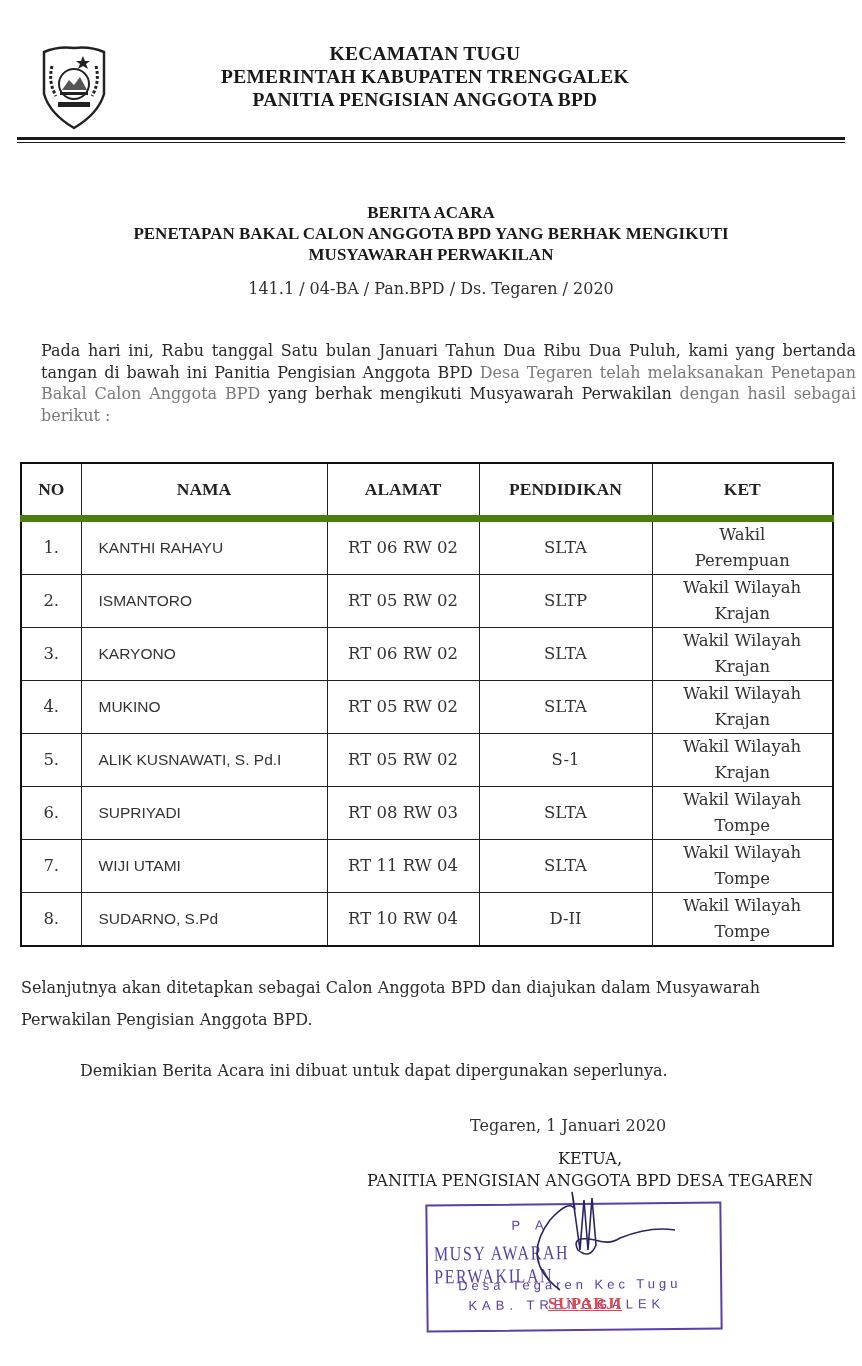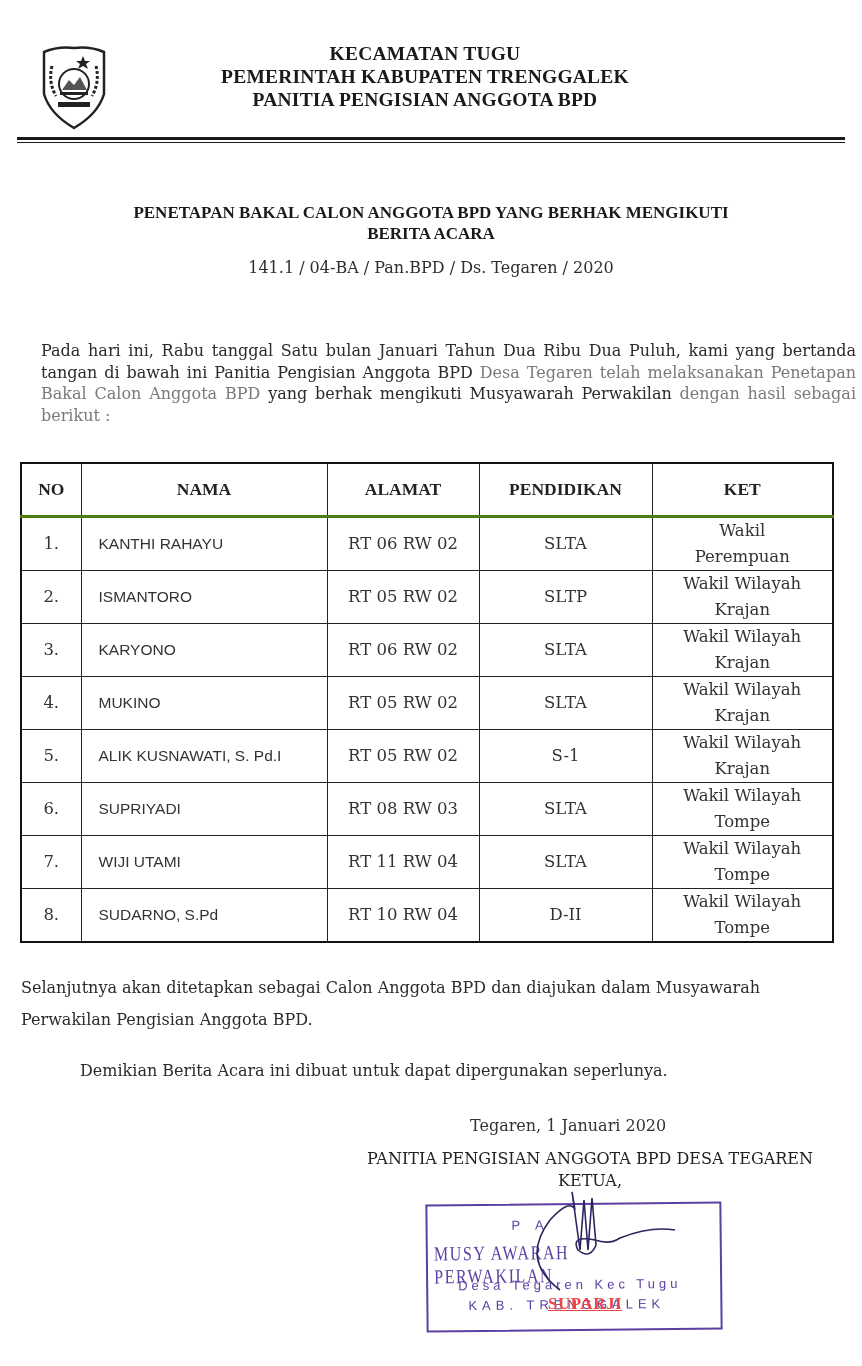--- a/index.html
+++ b/index.html
@@ -25,21 +25,21 @@
     .p1 { top: 340px; margin-left: 20px; }
     .gray { color: #7a7a7a; }
     .p2 { top: 972px; line-height: 32px; text-align: left; width: 830px; }
     .p3 { top: 1060px; left: 80px; text-align: left; }
 
     
     table.tbl { position: absolute; left: 20px; top: 462px; width: 812px; border-collapse: collapse;
                 border: 2.5px solid #111; table-layout: fixed; }
     .tbl th, .tbl td { border: 1.2px solid #222; font-size: 16.5px; color: #333; padding: 0; }
     .tbl th { height: 51px; font-family: "Liberation Serif", serif; font-weight: bold; font-size: 17.5px;
-              color: #222; border-bottom: 3px solid #4d7c0f; }
+              color: #222; border-bottom: 7px solid #4d7c0f; }
     .tbl td { height: 52px; text-align: center; line-height: 26px; }
     .tbl td.nama { text-align: left; padding-left: 17px; font-family: Liberation Sans, sans-serif; font-size: 15.5px; }
     .tbl td.ket { line-height: 26px; }
     col.c1 { width: 60px; } col.c2 { width: 246px; } col.c3 { width: 152px; } col.c4 { width: 173px; } col.c5 { width: 181px; }
 
     
     .sig-date { position: absolute; left: 470px; top: 1116px; font-size: 16px; color: #333; }
     .sig-org  { position: absolute; left: 340px; width: 500px; top: 1148px; text-align: center; font-size: 16px; line-height: 22px; color: #222; }
     .stamp { position: absolute; left: 426px; top: 1203px; width: 292px; height: 124px; border: 2px solid #5b3fa3;
              transform: rotate(-0.6deg); color: #5b3fa3; font-family: "Liberation Sans", sans-serif; }
@@ -67,22 +67,23 @@
 
 <div class="kop">
   <div>KECAMATAN TUGU</div>
   <div>PEMERINTAH KABUPATEN TRENGGALEK</div>
   <div>PANITIA PENGISIAN ANGGOTA BPD</div>
 </div>
 <div class="rule-thick"></div>
 <div class="rule-thin"></div>
 
 <div class="title">
+  <div class="b">BERITA ACARA</div>
   <div class="b">PENETAPAN BAKAL CALON ANGGOTA BPD YANG BERHAK MENGIKUTI</div>
-  <div class="b">BERITA ACARA</div>
+  <div class="b">MUSYAWARAH PERWAKILAN</div>
   <div class="num">141.1 / 04-BA / Pan.BPD / Ds. Tegaren / 2020</div>
 </div>
 
 <div class="para p1"><span>Pada hari ini, Rabu tanggal  Satu bulan Januari Tahun Dua Ribu Dua Puluh, kami yang bertanda tangan di bawah ini Panitia Pengisian Anggota BPD </span><span class="gray">Desa Tegaren telah melaksanakan Penetapan Bakal Calon Anggota BPD</span><span> yang berhak mengikuti Musyawarah Perwakilan </span><span class="gray">dengan hasil sebagai berikut :</span></div>
 
 <table class="tbl">
   <colgroup>
       <col class="c1">
       <col class="c2">
       <col class="c3">
@@ -180,22 +181,22 @@
         </td>
       </tr>
     </tbody>
 </table>
 
 <div class="para p2">Selanjutnya akan ditetapkan sebagai Calon Anggota BPD dan diajukan dalam Musyawarah Perwakilan Pengisian Anggota BPD.</div>
 <div class="para p3">Demikian Berita Acara ini dibuat untuk dapat dipergunakan seperlunya.</div>
 
 <div class="sig-date">Tegaren, 1 Januari 2020</div>
 <div class="sig-org">
+  <div>KETUA,</div>
   <div>PANITIA PENGISIAN ANGGOTA BPD DESA TEGAREN</div>
-  <div>KETUA,</div>
 </div>
 
 <div class="stamp">
   <div class="s1">P A</div>
   <div class="s2">MUSY AWARAH PERWAKILAN</div>
   <div class="s3">Desa Tegaren  Kec Tugu</div>
   <div class="s4">KAB.  TRENGGALEK</div>
 </div>
 
 <svg class="signature" viewBox="0 0 200 110">

